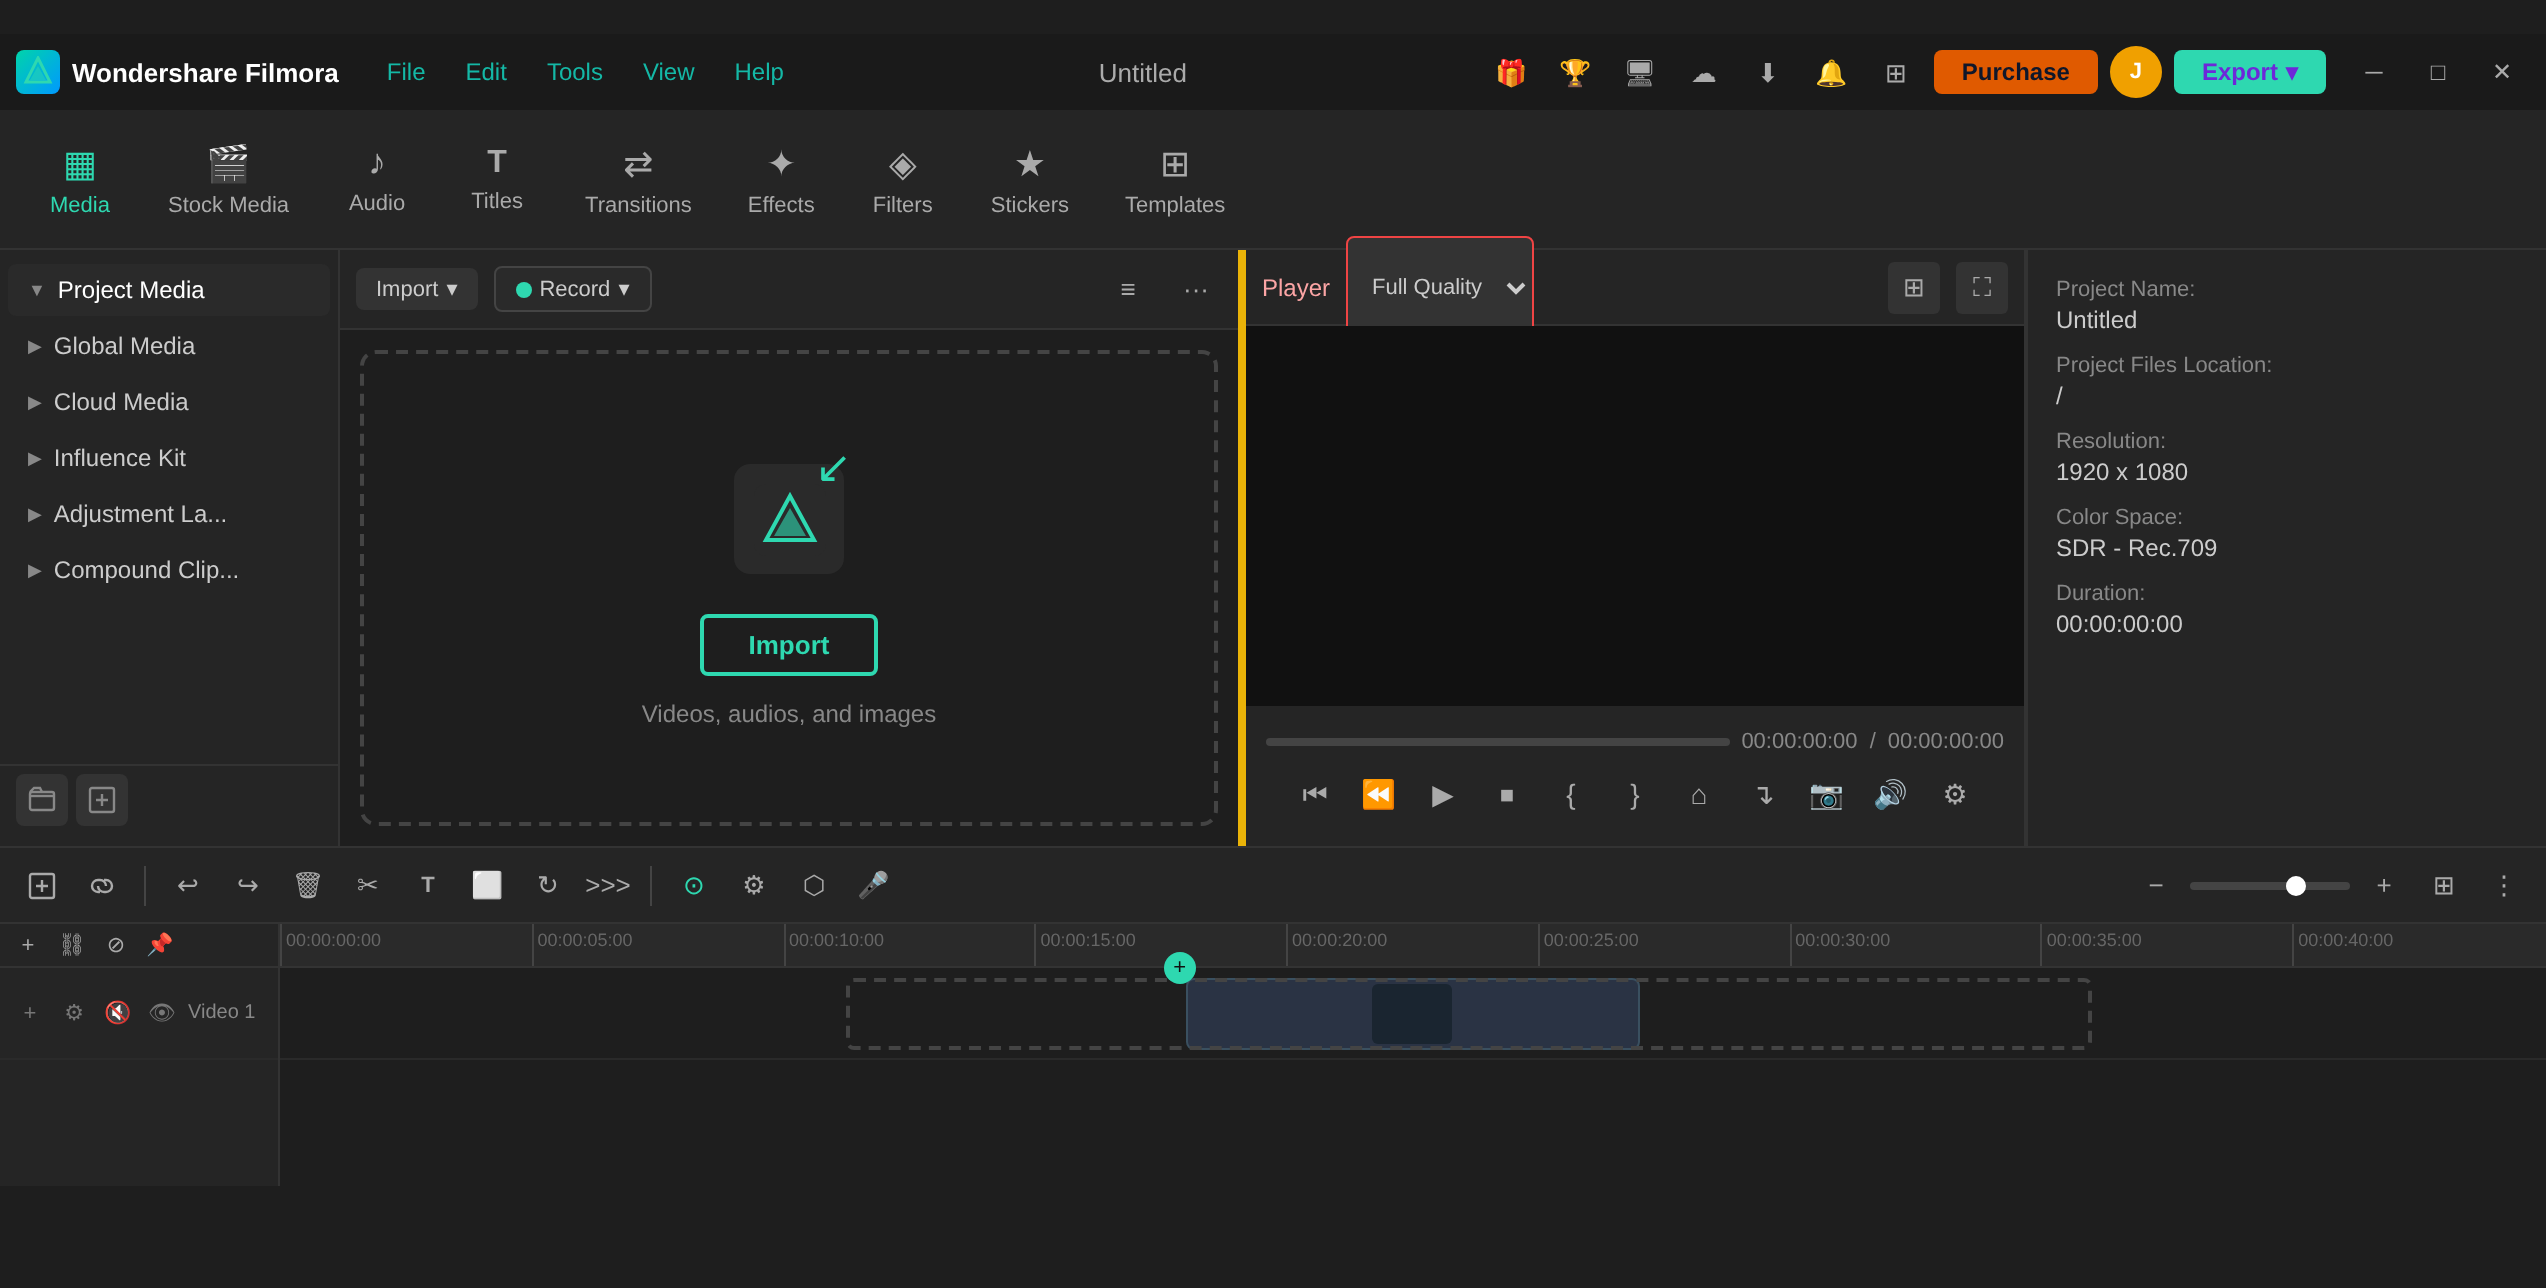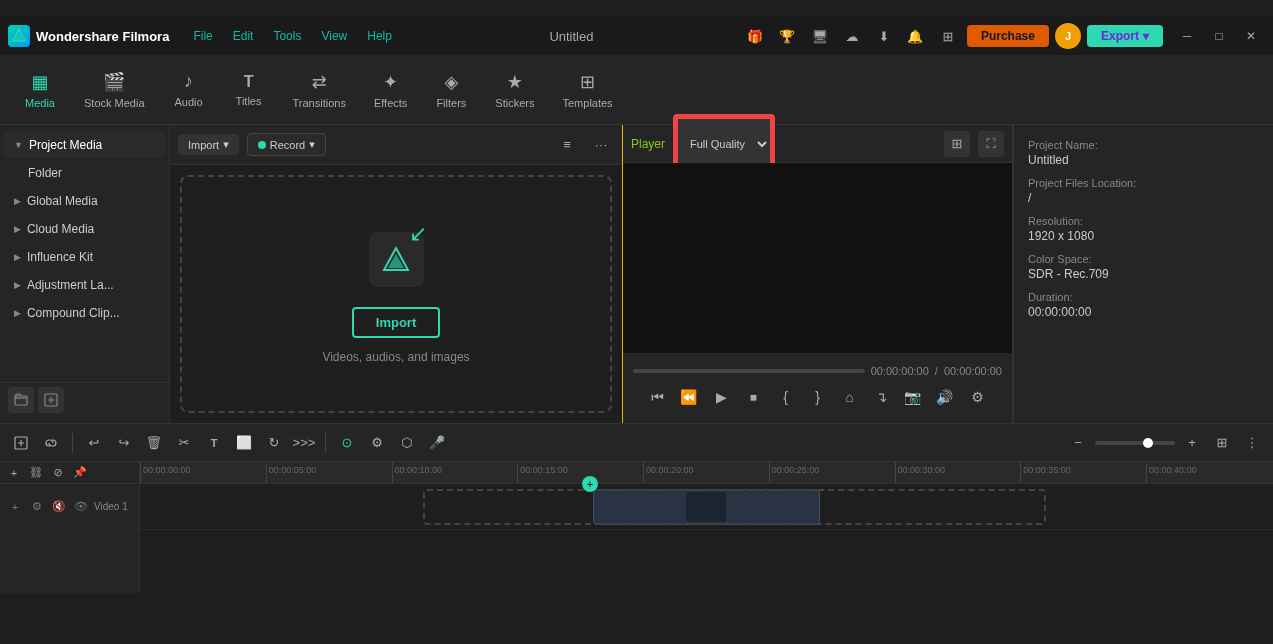--- a/index.html
+++ b/index.html
@@ -322,27 +322,27 @@
     }
     #player-toolbar {
       height: 40px;
       display: flex;
       align-items: center;
       padding: 0 8px;
       gap: 8px;
       border-bottom: 1px solid #333;
     }
     #player-label {
-      color: #84cc16;
+      color: #fca5a5;
       font-size: 12px;
     }
     #quality-select {
       background: #333;
       color: #ccc;
-      border: 5px solid #ef4444;
+      border: 1px solid #ef4444;
       padding: 18px 8px;
       border-radius: 4px;
       font-size: 11px;
       cursor: pointer;
     }
     .view-btn {
       width: 26px;
       height: 26px;
       background: #333;
       border-radius: 3px;
@@ -660,23 +660,20 @@
   </div>
 </div>
 
 <div id="main-layout" style="display:flex; height:298px;">
 
   <div id="left-panel" style="width:170px; position:relative; display:flex; flex-direction:column; height:298px;">
     <div class="panel-section active">
       <span class="arrow">▼</span>
       <span class="panel-section-label">Project Media</span>
     </div>
-    <div class="panel-section" style="padding-left:24px;">
-      <span class="panel-section-label">Folder</span>
-    </div>
     <div class="panel-section">
       <span class="arrow">▶</span>
       <span class="panel-section-label">Global Media</span>
     </div>
     <div class="panel-section">
       <span class="arrow">▶</span>
       <span class="panel-section-label">Cloud Media</span>
     </div>
     <div class="panel-section">
       <span class="arrow">▶</span>
@@ -702,21 +699,21 @@
       <div class="panel-add-btn">
         <svg width="14" height="14" viewBox="0 0 14 14" fill="none">
             <rect x="1" y="1" width="12" height="12" rx="1" stroke="#888" stroke-width="1.2"></rect>
             <path d="M7 4v6M4 7h6" stroke="#888" stroke-width="1.2"></path>
           </svg>
       </div>
     </div>
     <div class="collapse-btn" style="position:absolute; right:-18px; top:50%; transform:translateY(-50%);">‹</div>
   </div>
 
-  <div id="media-area" style="flex:1; display:flex; border-right:1px solid #eab308;">
+  <div id="media-area" style="flex:1; display:flex; border-right:4px solid #eab308;">
     <div id="media-toolbar">
       <button class="media-btn">
         <span>Import</span>
         <span>▾</span>
       </button>
       <button class="media-btn" style="background:#2a2a2a; border:1px solid #444; display:flex; align-items:center; gap:4px;">
         <span style="width:8px;height:8px;background:#2ed8b0;border-radius:50%;display:inline-block;"></span>
         <span>Record</span>
         <span>▾</span>
       </button>

